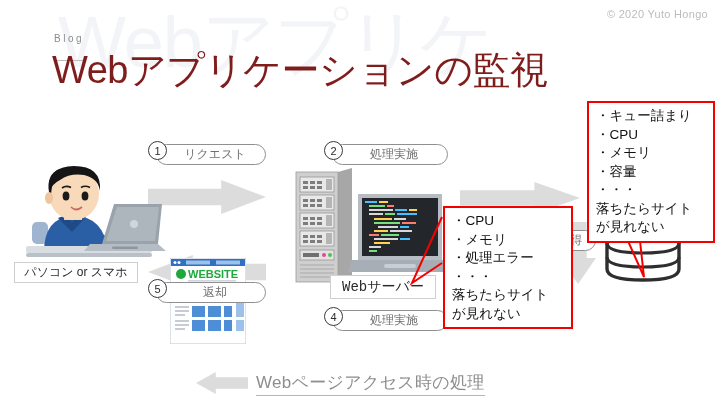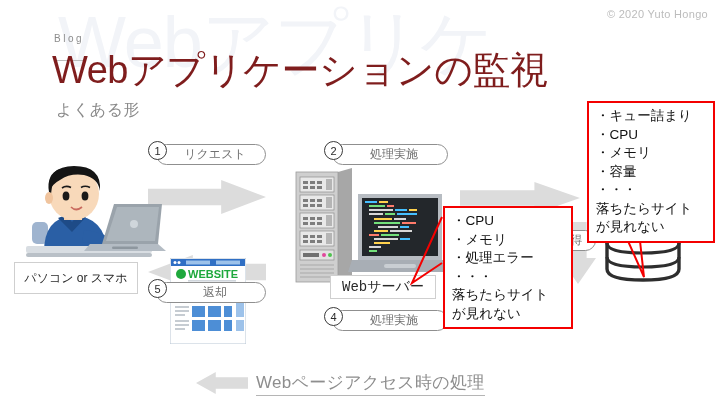--- a/index.html
+++ b/index.html
@@ -138,21 +138,20 @@
 </style>
 </head>
 <body>
 
 <div class="slide">
 
   <div class="watermark">Webアプリケ</div>
 
   <div class="blog-tag">Blog</div>
   <div class="title">Webアプリケーションの監視</div>
-  <div class="subtitle">よくある形</div>
   <div class="copyright">© 2020 Yuto Hongo</div>
 
   <div class="arrow right" style="left:148px;top:180px;width:118px;height:34px;"></div>
   <div class="arrow left" style="left:148px;top:255px;width:118px;height:34px;"></div>
   <div class="arrow right" style="left:460px;top:182px;width:120px;height:32px;"></div>
   <div class="arrow down" style="left:560px;top:222px;width:36px;height:62px;"></div>
 
   <div class="person">
     <svg viewBox="0 0 150 110" width="150" height="110">
 
@@ -186,21 +185,21 @@
       <rect x="8" y="93" width="126" height="4" rx="2" fill="#b9c0c7"></rect>
 
       <path d="M72 84 L140 84 L148 91 L66 91 Z" fill="#b4bcc4"></path>
       <rect x="94" y="86.5" width="26" height="2.6" rx="1.3" fill="#8e979f"></rect>
 
       <path d="M84 84 L96 44 L144 44 L140 84 Z" fill="#9aa3ab"></path>
       <path d="M88 81 L99 47 L141 47 L137 81 Z" fill="#adb6bd"></path>
       <circle cx="116" cy="64" r="4" fill="#cfd6db"></circle>
     </svg>
   </div>
-  <div class="cap" style="left:14px;top:262px;width:124px;height:32px;">パソコン or スマホ</div>
+  <div class="cap" style="left:14px;top:262px;width:124px;height:21px;">パソコン or スマホ</div>
 
   <div class="sitemock">
     <svg viewBox="0 0 76 86" width="76" height="86">
       <rect x="0" y="0" width="76" height="86" fill="#ffffff" stroke="#b9c6d4" stroke-width="1"></rect>
       <rect x="1" y="1" width="74" height="7" fill="#2f6fc4"></rect>
       <circle cx="5" cy="4.5" r="1.5" fill="#ffffff"></circle>
       <circle cx="9" cy="4.5" r="1.5" fill="#ffffff"></circle>
       <rect x="16" y="2.5" width="24" height="4" fill="#9dc2ea"></rect>
       <rect x="46" y="2.5" width="24" height="4" fill="#9dc2ea"></rect>
       <rect x="1" y="8" width="74" height="18" fill="#ffffff"></rect>

